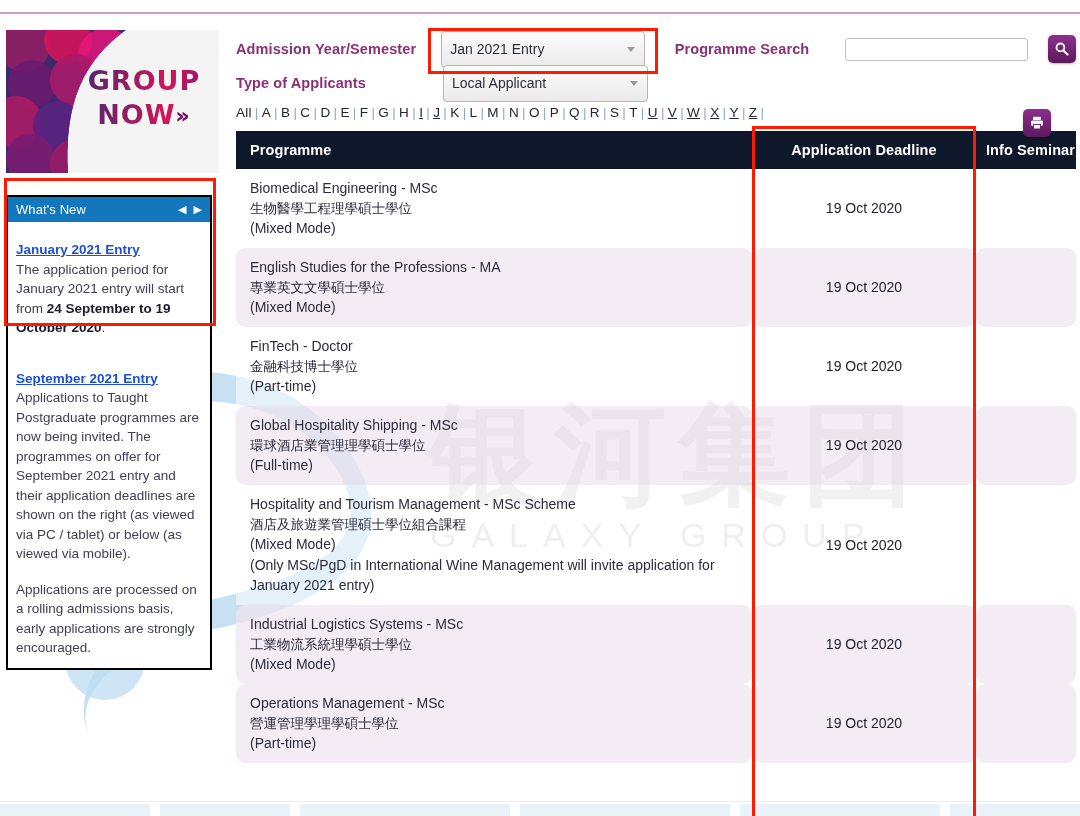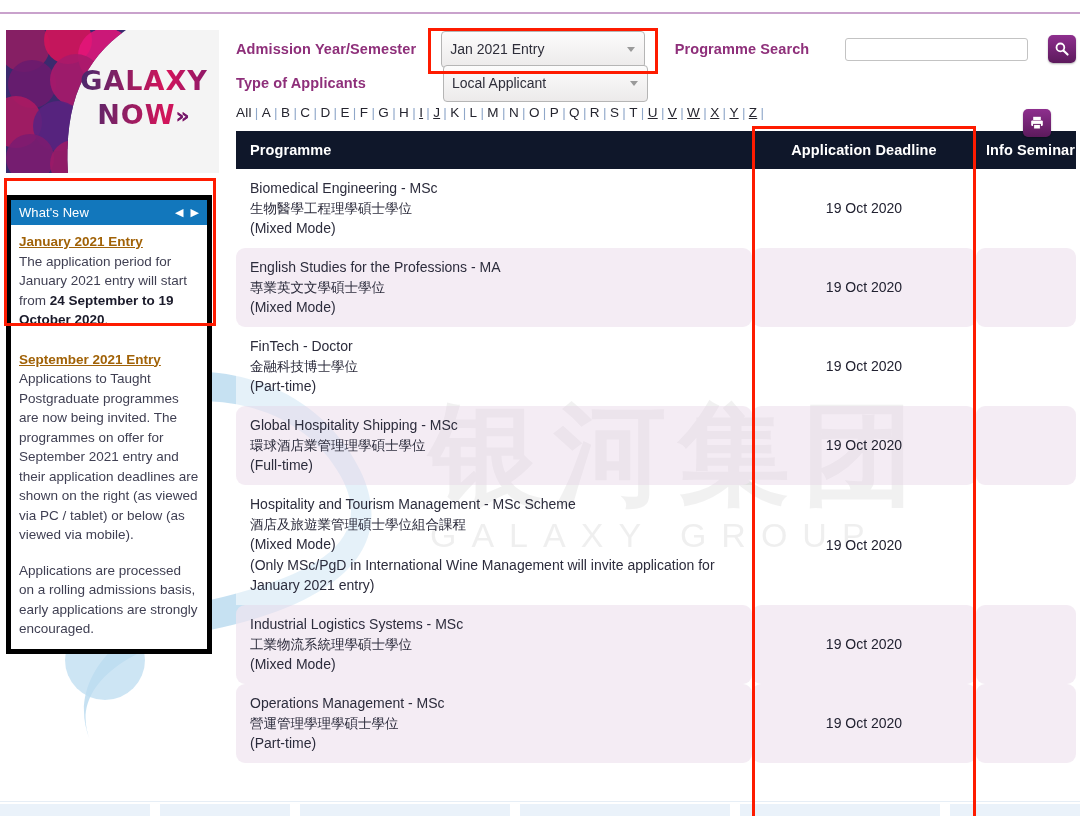--- a/index.html
+++ b/index.html
@@ -107,21 +107,21 @@
     font-weight: 700;
     vertical-align: 1px;
   }
 
   
   .whatsnew-wrap {
     position: relative;
     margin-top: 22px;
     width: 206px;
     background: #ffffff;
-    border: 5px solid #000000;
+    border: 2px solid #000000;
     box-sizing: border-box;
   }
   .wn-header {
     background: #1277bc;
     color: #ffffff;
     height: 25px;
     display: flex;
     align-items: center;
     justify-content: space-between;
     padding: 0 8px;
@@ -135,25 +135,25 @@
   .wn-arrows { display: flex; gap: 7px; align-items: center; }
   .wn-arrows span { font-size: 11px; line-height: 1; }
 
   .wn-body {
     padding: 4px 8px 10px 8px;
     font-size: 13.5px;
     line-height: 19.5px;
     color: #3a3a4a;
   }
   .wn-link {
-    color: #a16207;
+    color: #1d4ed8;
     font-weight: 700;
     text-decoration: underline;
     display: block;
-    margin-top: 3px;
+    margin-top: 14px;
   }
   .wn-p { margin: 0; color: #3f3f52; }
   .wn-p b { color: #1a1a2a; font-weight: 700; }
   .wn-gap { height: 17px; }
   .wn-gap-sm { height: 16px; }
 
   
   .main {
     position: absolute;
     left: 236px; top: 34px;
@@ -339,21 +339,21 @@
         <circle cx="70" cy="50" r="26" fill="#a8196a" opacity=".9"></circle>
         <circle cx="10" cy="92" r="26" fill="#b01a62" opacity=".85"></circle>
         <circle cx="52" cy="96" r="25" fill="#5a2280" opacity=".9"></circle>
         <circle cx="96" cy="86" r="22" fill="#d4145a" opacity=".8"></circle>
         <circle cx="24" cy="128" r="24" fill="#7c1c70" opacity=".9"></circle>
         <circle cx="68" cy="134" r="24" fill="#a01a66" opacity=".85"></circle>
         <circle cx="104" cy="118" r="20" fill="#4a2478" opacity=".85"></circle>
       </g>
     </svg>
     <div class="apply-text">
-      <div class="l1">GALAXY</div>
+      <div class="l1">GROUP</div>
       <div class="l2"><span>NOW</span><span class="chevs">»</span></div>
     </div>
   </div>
 
   <div class="whatsnew-wrap">
     <div class="wn-header">
       <span class="wn-title">What's New</span>
       <span class="wn-arrows">
         <span>◀</span>
         <span>▶</span>

